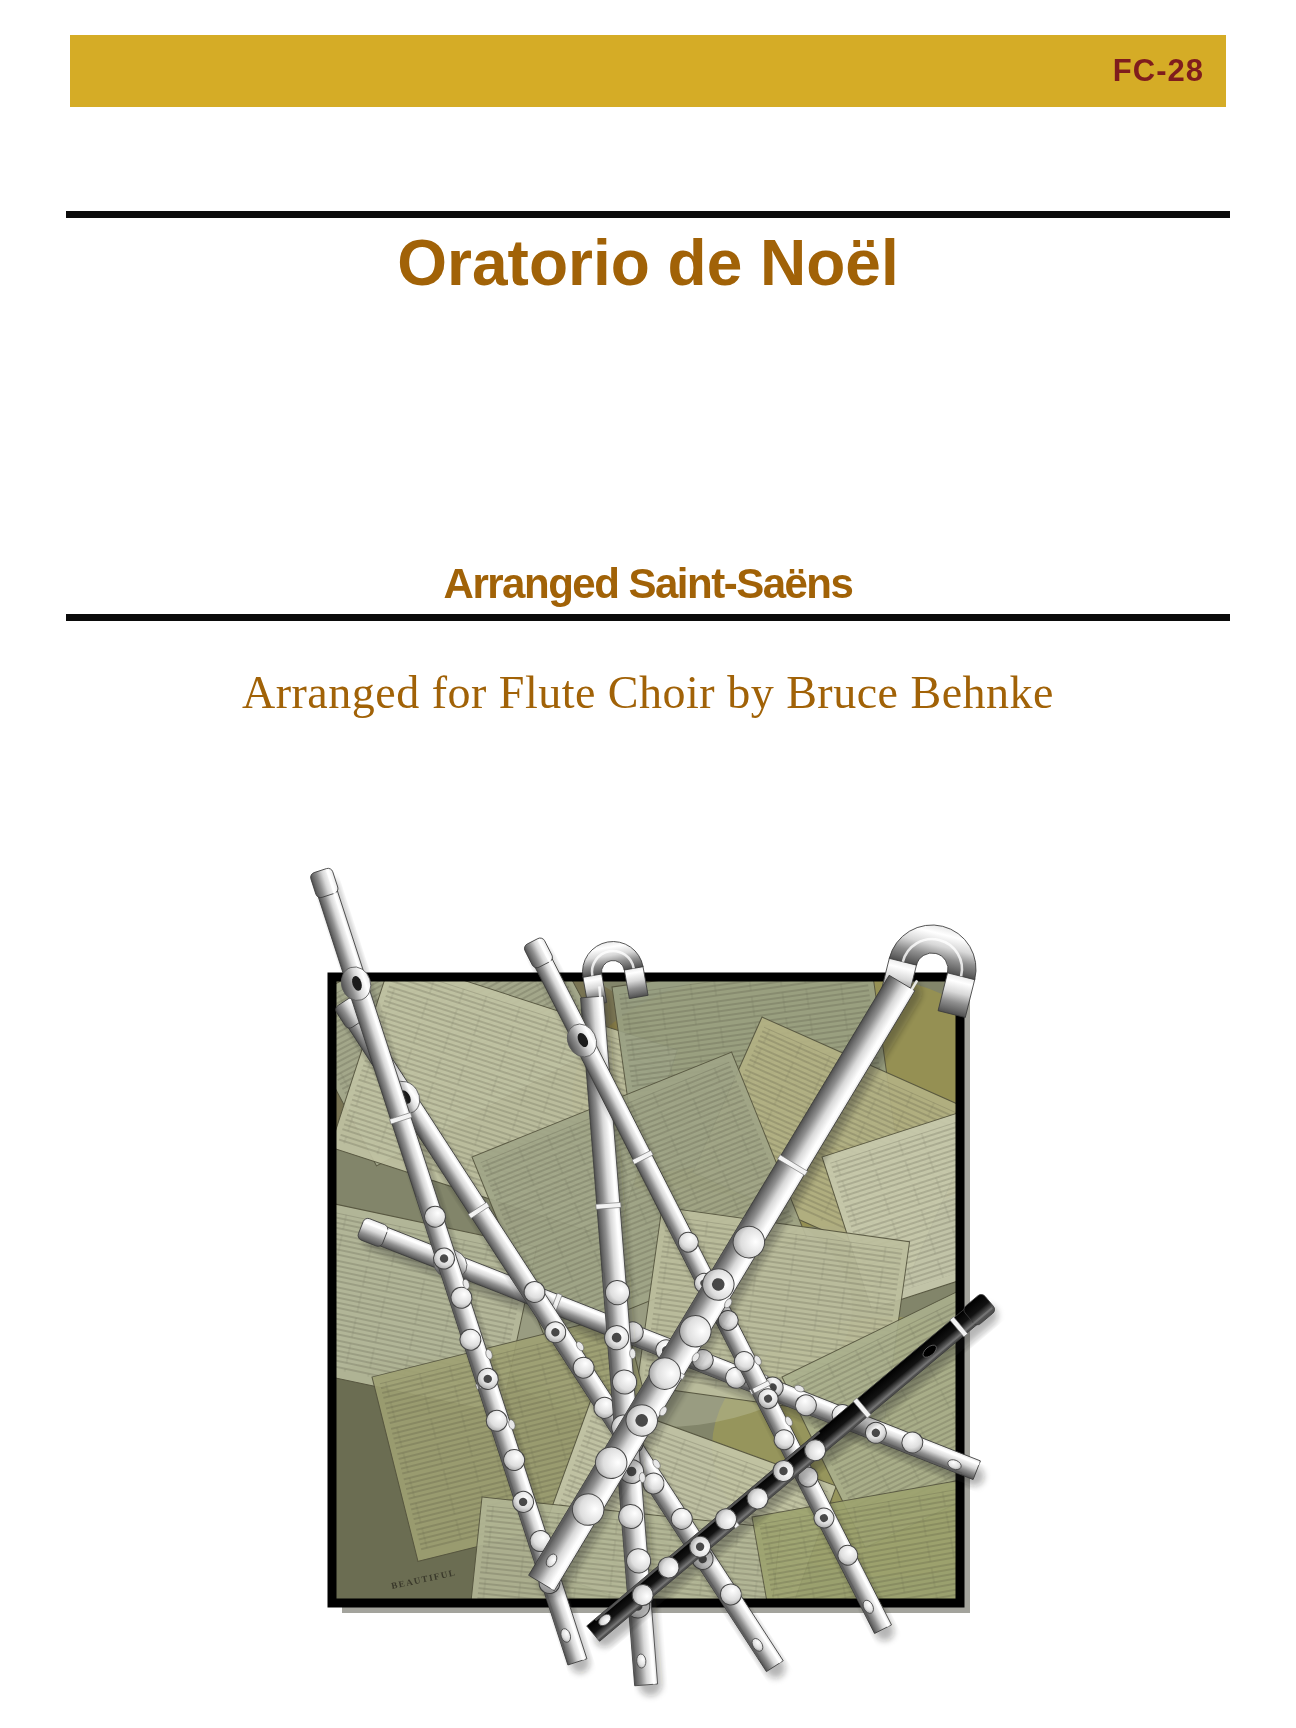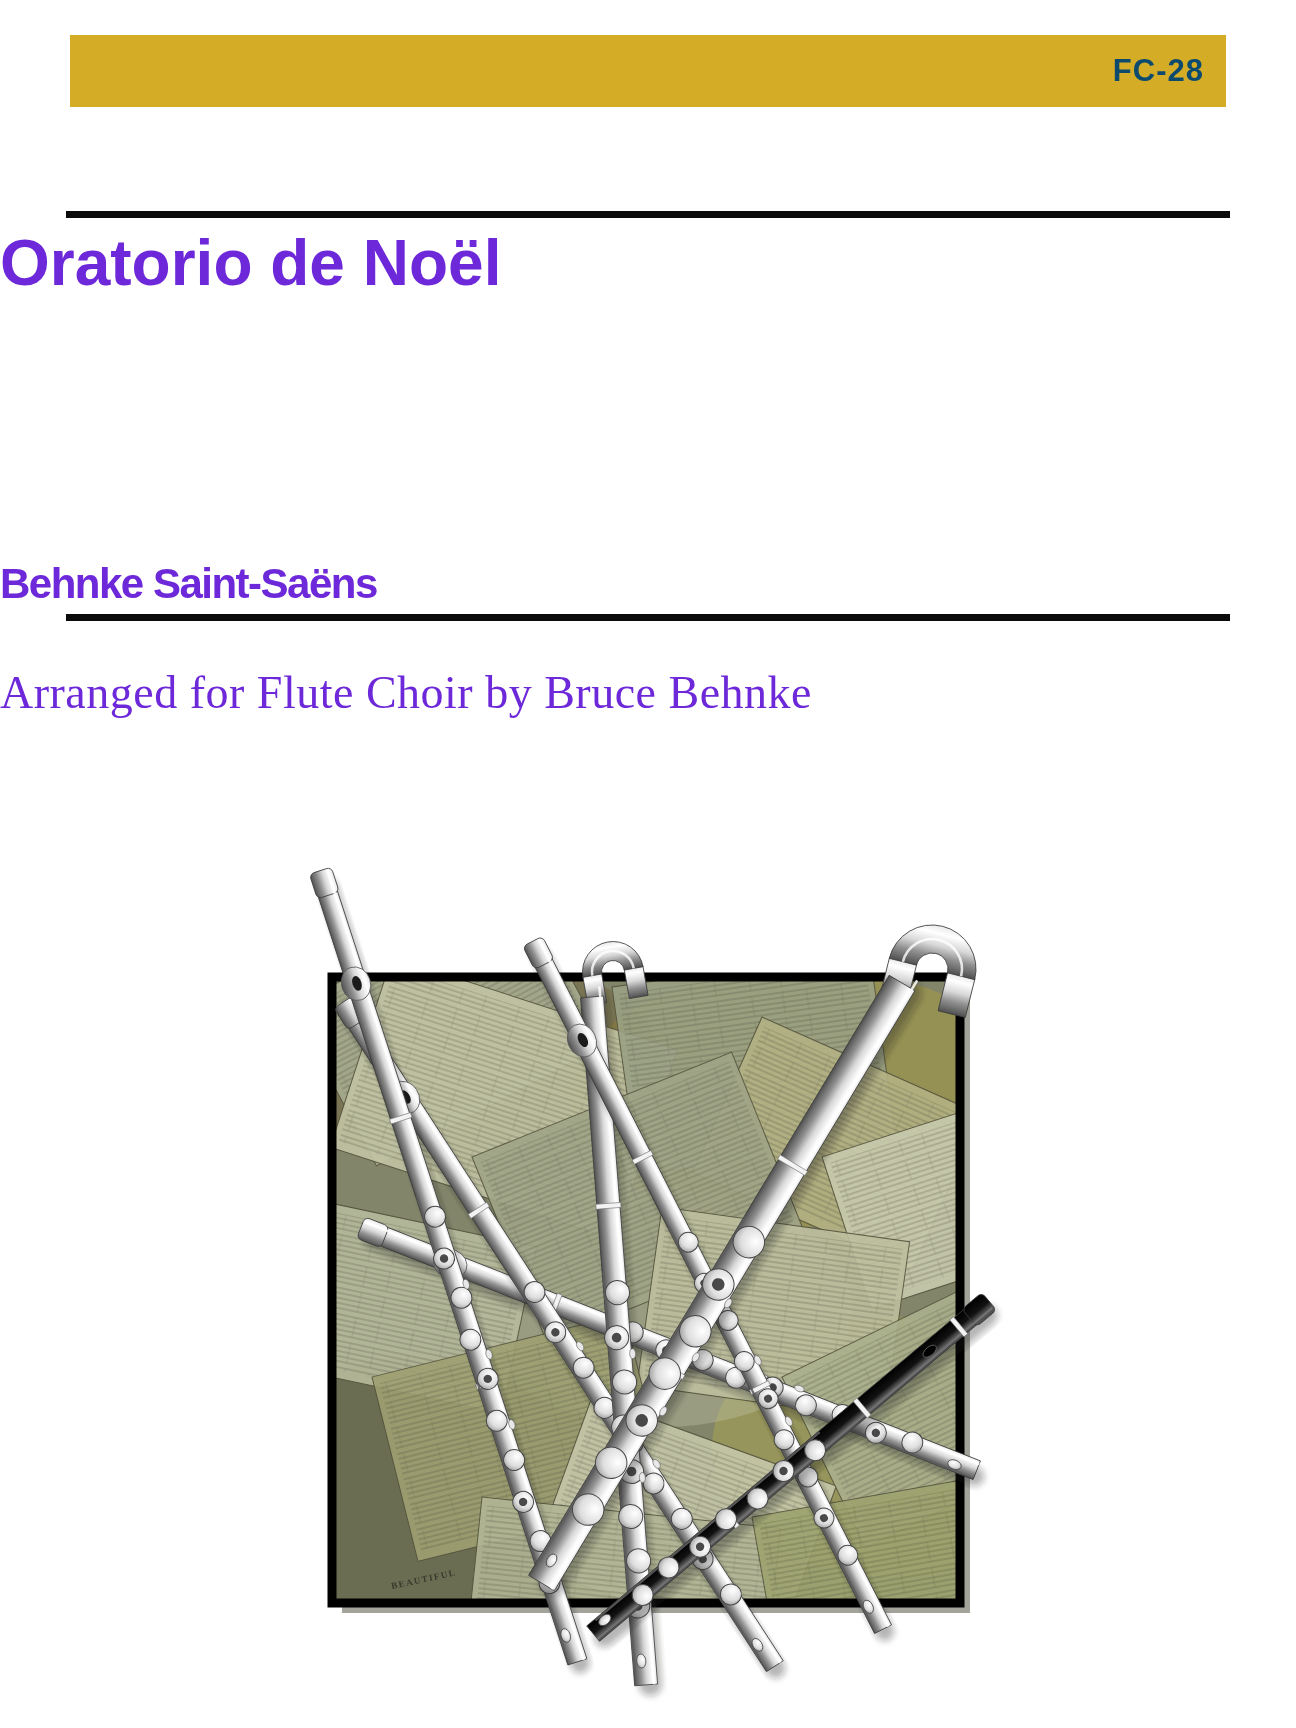--- a/index.html
+++ b/index.html
@@ -5,42 +5,42 @@
   html,body{margin:0;padding:0;background:#ffffff;}
   .page{position:relative;width:1296px;height:1728px;background:#ffffff;
         font-family:"Liberation Sans",sans-serif;overflow:hidden;}
   .banner{position:absolute;left:70px;top:35px;width:1156px;height:72px;
           text-align:right;}
   .banner .code{display:block;line-height:72px;padding-right:22px;
           font-size:31px;font-weight:bold;letter-spacing:1px;}
   .rule{position:absolute;left:66px;width:1164px;height:7px;}
   .rule-top{top:211px;}
   .rule-mid{top:614px;}
-  .txt{position:absolute;left:0;width:100%;color:#6d28d9;white-space:nowrap;}
+  .txt{position:absolute;left:0;width:100%;text-align:center;color:#a16207;white-space:nowrap;}
   .title{top:226px;font-size:64px;font-weight:bold;letter-spacing:0px;}
   .subtitle{top:299px;font-size:44px;font-weight:bold;letter-spacing:-0.5px;}
   .composer{top:560px;font-size:42px;font-weight:bold;letter-spacing:-1.5px;}
   .arranger{top:666px;font-size:46px;font-weight:normal;
             font-family:"Liberation Serif",serif;letter-spacing:0.5px;}
   .art{position:absolute;left:252px;top:837px;width:790px;height:890px;overflow:visible;}
   .art text{font-family:"Liberation Serif",serif;font-weight:bold;}
 </style>
 </head>
 <body>
 
 <div class="page">
 
-  <div class="banner" style="background: rgb(213, 172, 38); color: #0c4a6e;">
+  <div class="banner" style="background: rgb(213, 172, 38); color: #7f1d1d;">
     <span class="code">FC-28</span>
   </div>
 
   <div class="rule rule-top" style="background: rgb(11, 11, 11);"></div>
 
   <div class="txt title">Oratorio de Noël</div>
-  <div class="txt composer">Behnke Saint-Saëns</div>
+  <div class="txt composer">Arranged Saint-Saëns</div>
 
   <div class="rule rule-mid" style="background: rgb(11, 11, 11);"></div>
 
   <div class="txt arranger">Arranged for Flute Choir by Bruce Behnke</div>
 
   <svg class="art" viewBox="-80 -140 790 890" role="img" aria-label="Collage of silver and black flutes lying across tinted sheet music pages">
     <defs>
       <linearGradient id="mG" x1="0" y1="0" x2="0" y2="1">
         <stop offset="0" stop-color="#e9e9e9"></stop>
         <stop offset="0.18" stop-color="#ffffff"></stop>

